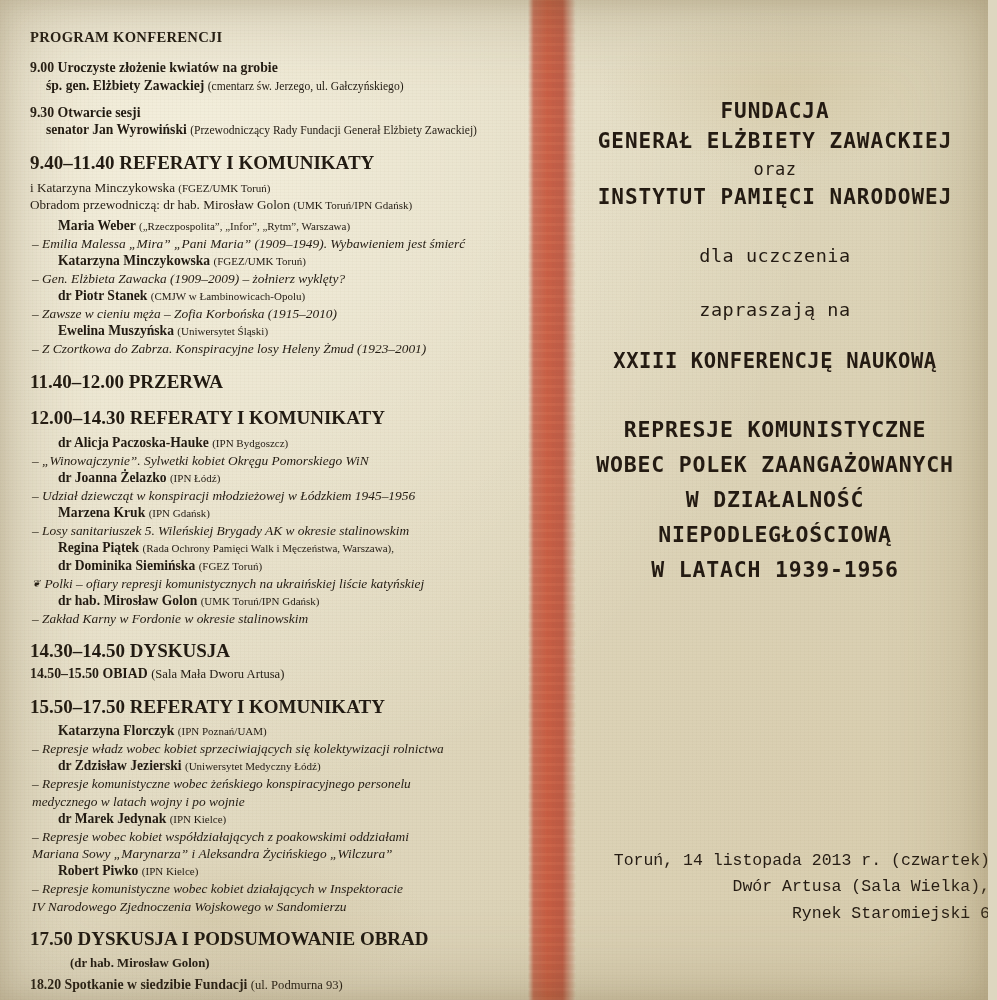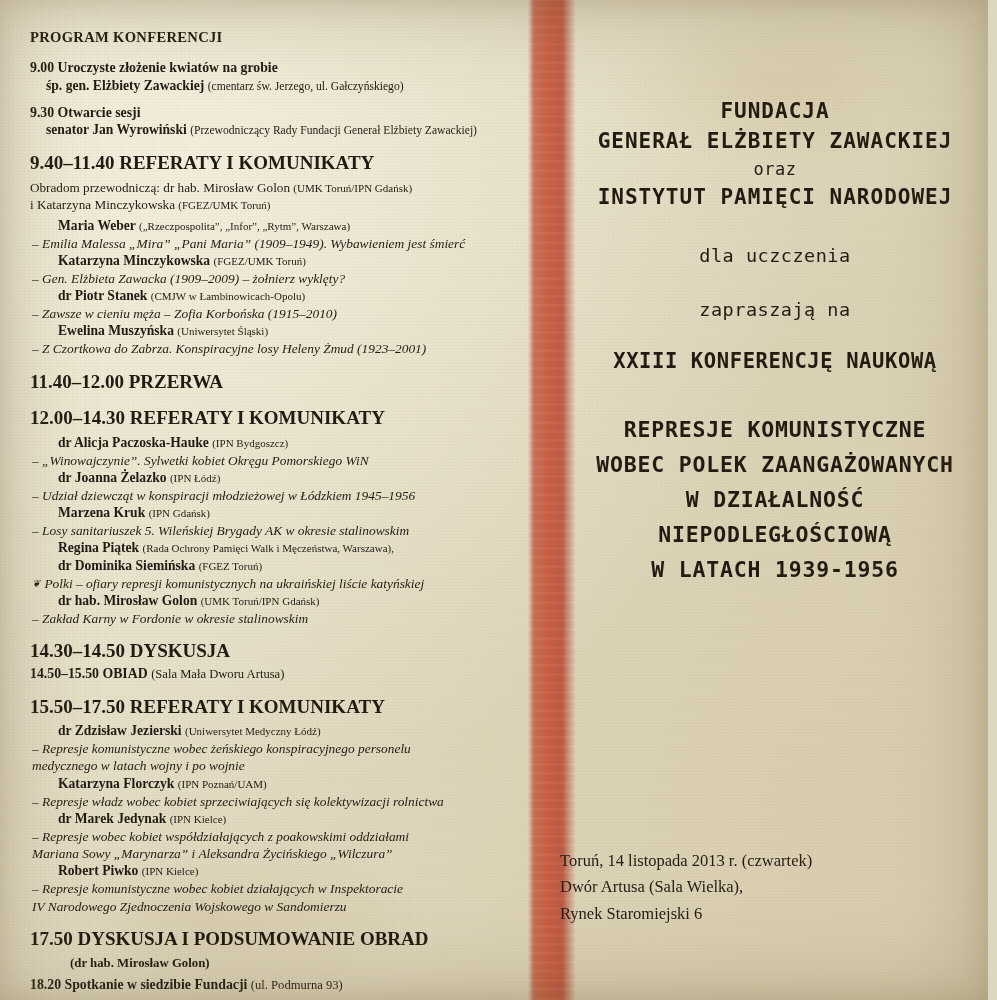--- a/index.html
+++ b/index.html
@@ -160,22 +160,22 @@
     line-height: 1.62;
   }
   .gap-b { height: 26px; }
   .gap-c { height: 30px; }
   .gap-d { height: 40px; }
   .venue {
     position: absolute;
     left: 560px;
     top: 848px;
     width: 430px;
-    text-align: left;
-    font-family: Liberation Serif, serif;
+    text-align: right;
+    font-family: Liberation Mono, monospace;
     font-size: 16.5px;
     line-height: 1.6;
     color: #241b13;
   }
   .stain1 {
     position: absolute;
     left: 600px; top: 10px;
     width: 360px; height: 160px;
     background: radial-gradient(ellipse at center, rgba(190,165,110,0.20) 0%, rgba(190,165,110,0) 70%);
     pointer-events: none;
@@ -218,26 +218,26 @@
         <span>Otwarcie sesji</span>
       </div>
       <div class="sub">
         <span>senator Jan Wyrowiński</span>
         <span class="thin">(Przewodniczący Rady Fundacji Generał Elżbiety Zawackiej)</span>
       </div>
     </div>
 
     <div class="section-head">9.40–11.40  REFERATY I KOMUNIKATY</div>
     <div class="lead">
+      <span>i Katarzyna Minczykowska</span>
+      <span class="aff">(FGEZ/UMK Toruń)</span>
+    </div>
+    <div class="lead">
       <span>Obradom przewodniczą: dr hab. Mirosław Golon</span>
       <span class="aff">(UMK Toruń/IPN Gdańsk)</span>
-    </div>
-    <div class="lead">
-      <span>i Katarzyna Minczykowska</span>
-      <span class="aff">(FGEZ/UMK Toruń)</span>
     </div>
 
     <div style="margin-top:4px;">
       <div class="speaker">
         <span>Maria Weber</span>
         <span class="aff">(„Rzeczpospolita”, „Infor”, „Rytm”, Warszawa)</span>
       </div>
       <div class="title-it">– Emilia Malessa „Mira” „Pani Maria” (1909–1949). Wybawieniem jest śmierć</div>
     </div>
 
@@ -316,33 +316,33 @@
     <div class="section-head">14.30–14.50  DYSKUSJA</div>
     <div class="tline" style="margin-top:-2px;">
       <span>14.50–15.50  OBIAD</span>
       <span class="aff" style="font-size:12.6px;">(Sala Mała Dworu Artusa)</span>
     </div>
 
     <div class="section-head">15.50–17.50  REFERATY I KOMUNIKATY</div>
 
     <div>
       <div class="speaker">
+        <span>Katarzyna Florczyk</span>
+        <span class="aff">(IPN Poznań/UAM)</span>
+      </div>
+      <div class="title-it">– Represje władz wobec kobiet sprzeciwiających się kolektywizacji rolnictwa</div>
+    </div>
+
+    <div>
+      <div class="speaker">
         <span>dr Zdzisław Jezierski</span>
         <span class="aff">(Uniwersytet Medyczny Łódź)</span>
       </div>
       <div class="title-it">– Represje komunistyczne wobec żeńskiego konspiracyjnego personelu</div>
       <div class="title-it ind">medycznego w latach wojny i po wojnie</div>
-    </div>
-
-    <div>
-      <div class="speaker">
-        <span>Katarzyna Florczyk</span>
-        <span class="aff">(IPN Poznań/UAM)</span>
-      </div>
-      <div class="title-it">– Represje władz wobec kobiet sprzeciwiających się kolektywizacji rolnictwa</div>
     </div>
 
     <div>
       <div class="speaker">
         <span>dr Marek Jedynak</span>
         <span class="aff">(IPN Kielce)</span>
       </div>
       <div class="title-it">– Represje wobec kobiet współdziałających z poakowskimi oddziałami</div>
       <div class="title-it ind">Mariana Sowy „Marynarza” i Aleksandra Życińskiego „Wilczura”</div>
     </div>

